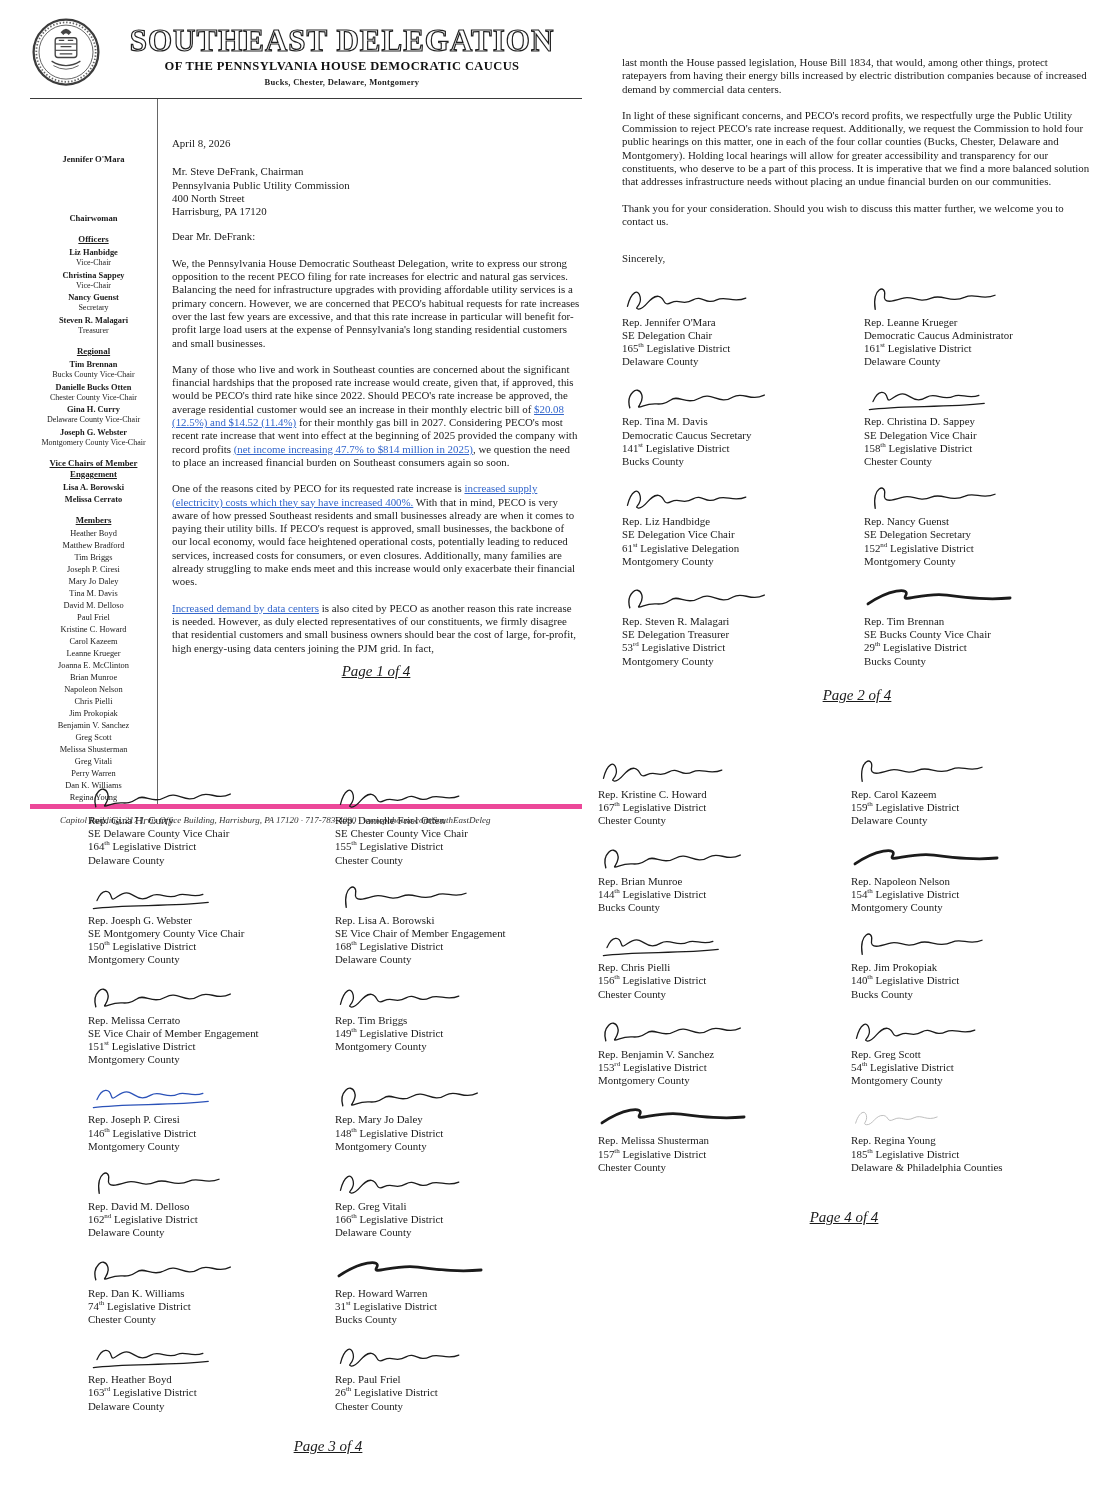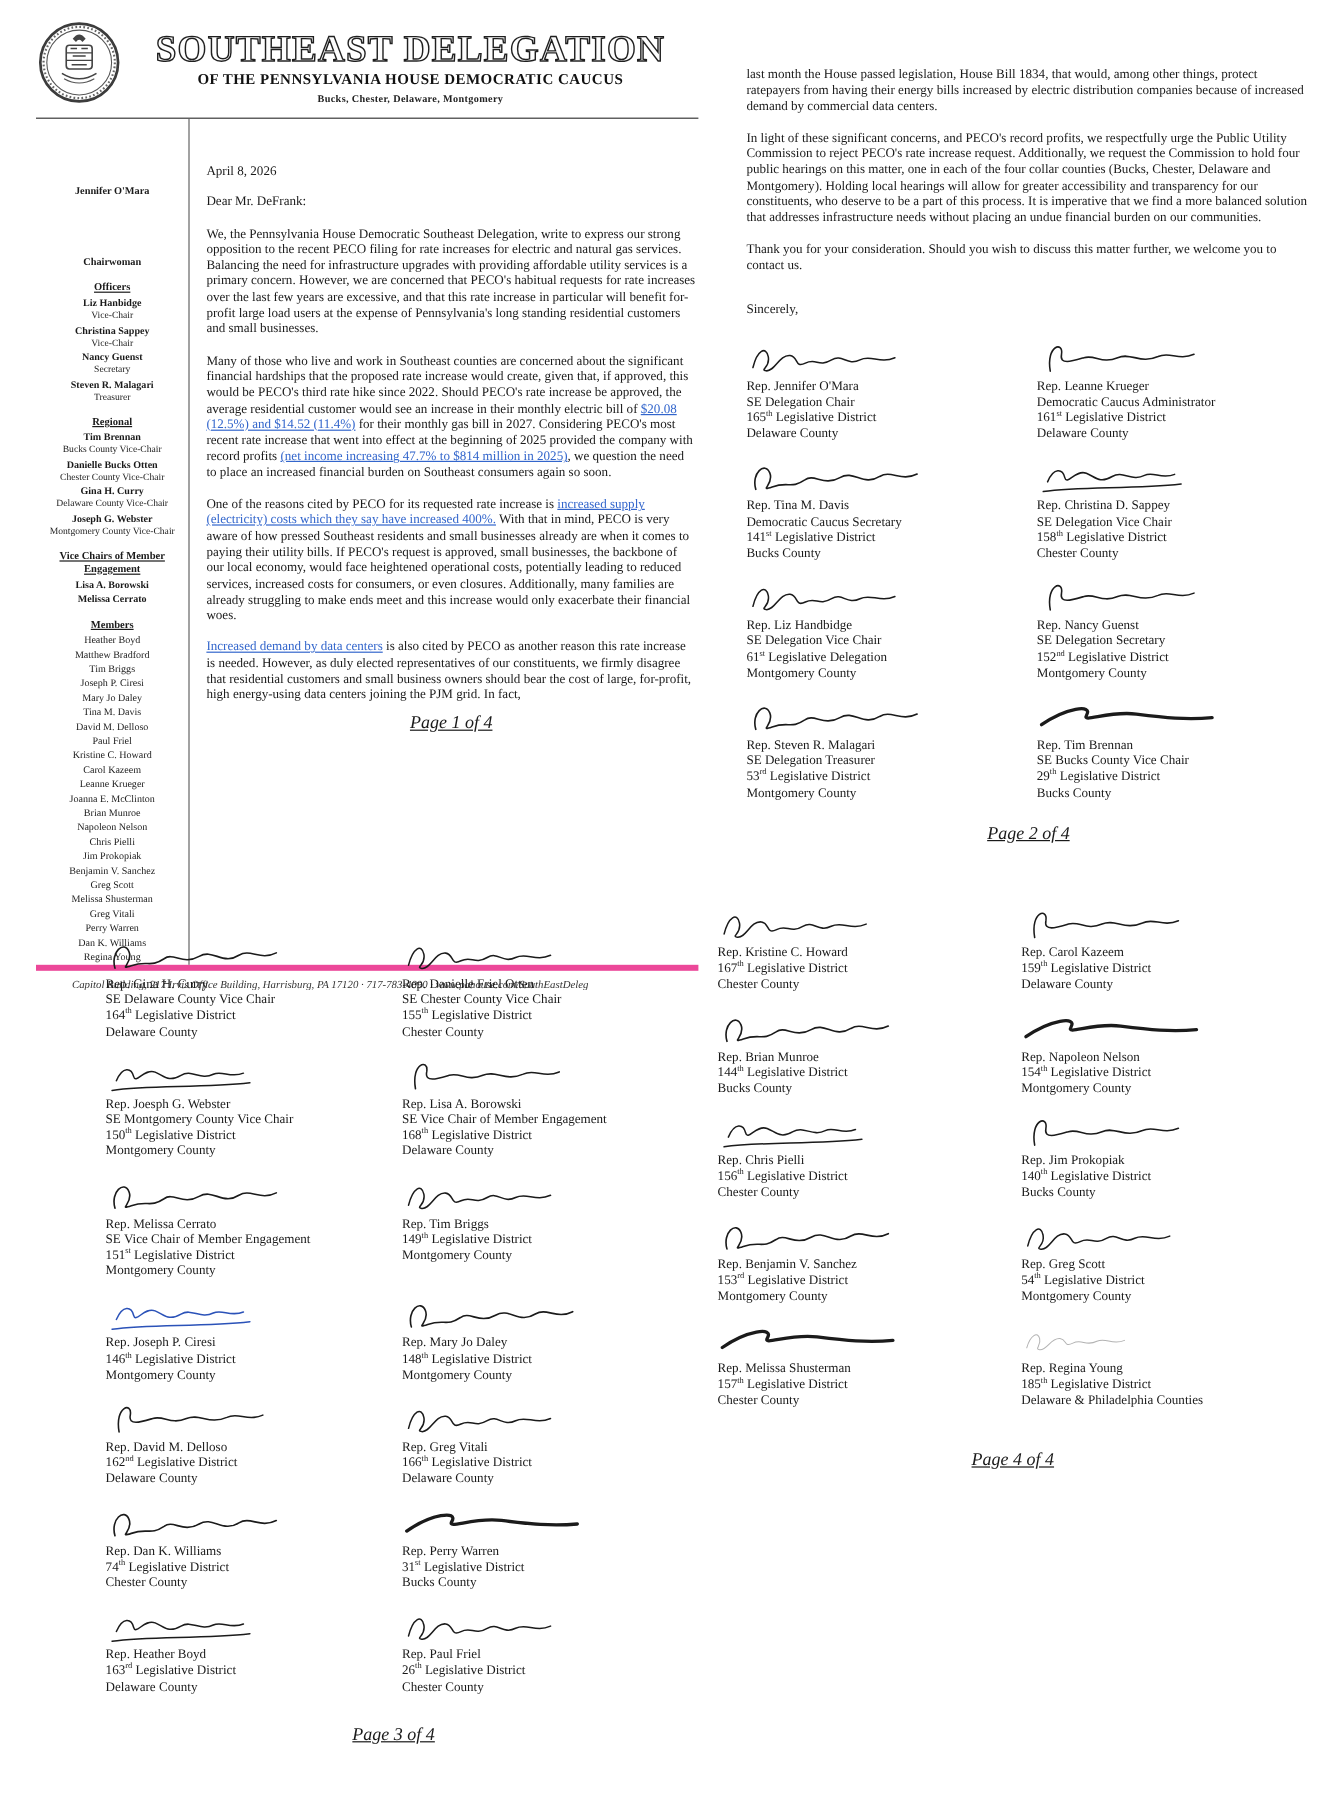--- a/index.html
+++ b/index.html
@@ -207,20 +207,26 @@
               <div class="sb-entry">
                 <div class="sb-name plain">Regina Young</div>
               </div>
             </div>
           </div>
         </div>
     </div>
 
     <div class="letter-col">
       <div class="date">April 8, 2026</div>
+      <div class="recipient">
+          <div>Mr. Steve DeFrank, Chairman</div>
+          <div>Pennsylvania Public Utility Commission</div>
+          <div>400 North Street</div>
+          <div>Harrisburg, PA 17120</div>
+        </div>
       <div class="salutation">Dear Mr. DeFrank:</div>
       <div>
         <p class="para">We, the Pennsylvania House Democratic Southeast Delegation, write to express our strong opposition to the recent PECO filing for rate increases for electric and natural gas services. Balancing the need for infrastructure upgrades with providing affordable utility services is a primary concern. However, we are concerned that PECO's habitual requests for rate increases over the last few years are excessive, and that this rate increase in particular will benefit for-profit large load users at the expense of Pennsylvania's long standing residential customers and small businesses.</p>
         <p class="para">Many of those who live and work in Southeast counties are concerned about the significant financial hardships that the proposed rate increase would create, given that, if approved, this would be PECO's third rate hike since 2022. Should PECO's rate increase be approved, the average residential customer would see an increase in their monthly electric bill of <a class="lnk">$20.08 (12.5%) and $14.52 (11.4%)</a> for their monthly gas bill in 2027. Considering PECO's most recent rate increase that went into effect at the beginning of 2025 provided the company with record profits <a class="lnk">(net income increasing 47.7% to $814 million in 2025)</a>, we question the need to place an increased financial burden on Southeast consumers again so soon.</p>
         <p class="para">One of the reasons cited by PECO for its requested rate increase is <a class="lnk">increased supply (electricity) costs which they say have increased 400%.</a> With that in mind, PECO is very aware of how pressed Southeast residents and small businesses already are when it comes to paying their utility bills. If PECO's request is approved, small businesses, the backbone of our local economy, would face heightened operational costs, potentially leading to reduced services, increased costs for consumers, or even closures. Additionally, many families are already struggling to make ends meet and this increase would only exacerbate their financial woes.</p>
         <p class="para"><a class="lnk">Increased demand by data centers</a> is also cited by PECO as another reason this rate increase is needed. However, as duly elected representatives of our constituents, we firmly disagree that residential customers and small business owners should bear the cost of large, for-profit, high energy-using data centers joining the PJM grid. In fact,</p>
       </div>
       <div class="page-marker">Page 1 of 4</div>
     </div>
   </div>
@@ -501,21 +507,21 @@
           <div class="sline">Chester County</div>
         </div>
       </div>
 
       <div class="sig-block">
         <div class="sig-slot">
           <svg class="sig-svg" width="154" height="34" viewBox="0 0 156 32">
             <path d="M4,22 C24,8 48,4 42,14 C38,21 60,10 84,13 C108,16 126,18 148,16" fill="none" stroke="#1b1b1b" stroke-width="2.8" stroke-linecap="round" stroke-linejoin="round"></path>
           </svg>
         </div>
-        <div class="sig-name">Rep. Perry Warren</div>
+        <div class="sig-name">Rep. Howard Warren</div>
         <div>
           <div class="sline">31<sup>st</sup> Legislative District</div>
           <div class="sline">Bucks County</div>
         </div>
       </div>
 
       <div class="sig-block">
         <div class="sig-slot">
           <svg class="sig-svg" width="140" height="34" viewBox="0 0 156 32">
             <path d="M10,20 C16,6 24,8 26,16 C28,24 36,8 46,12 C54,15 58,22 70,15 C80,9 88,20 100,14 C108,10 116,18 128,13 M6,29 C40,24 90,27 134,22" fill="none" stroke="#1b1b1b" stroke-width="1.4" stroke-linecap="round" stroke-linejoin="round"></path>

